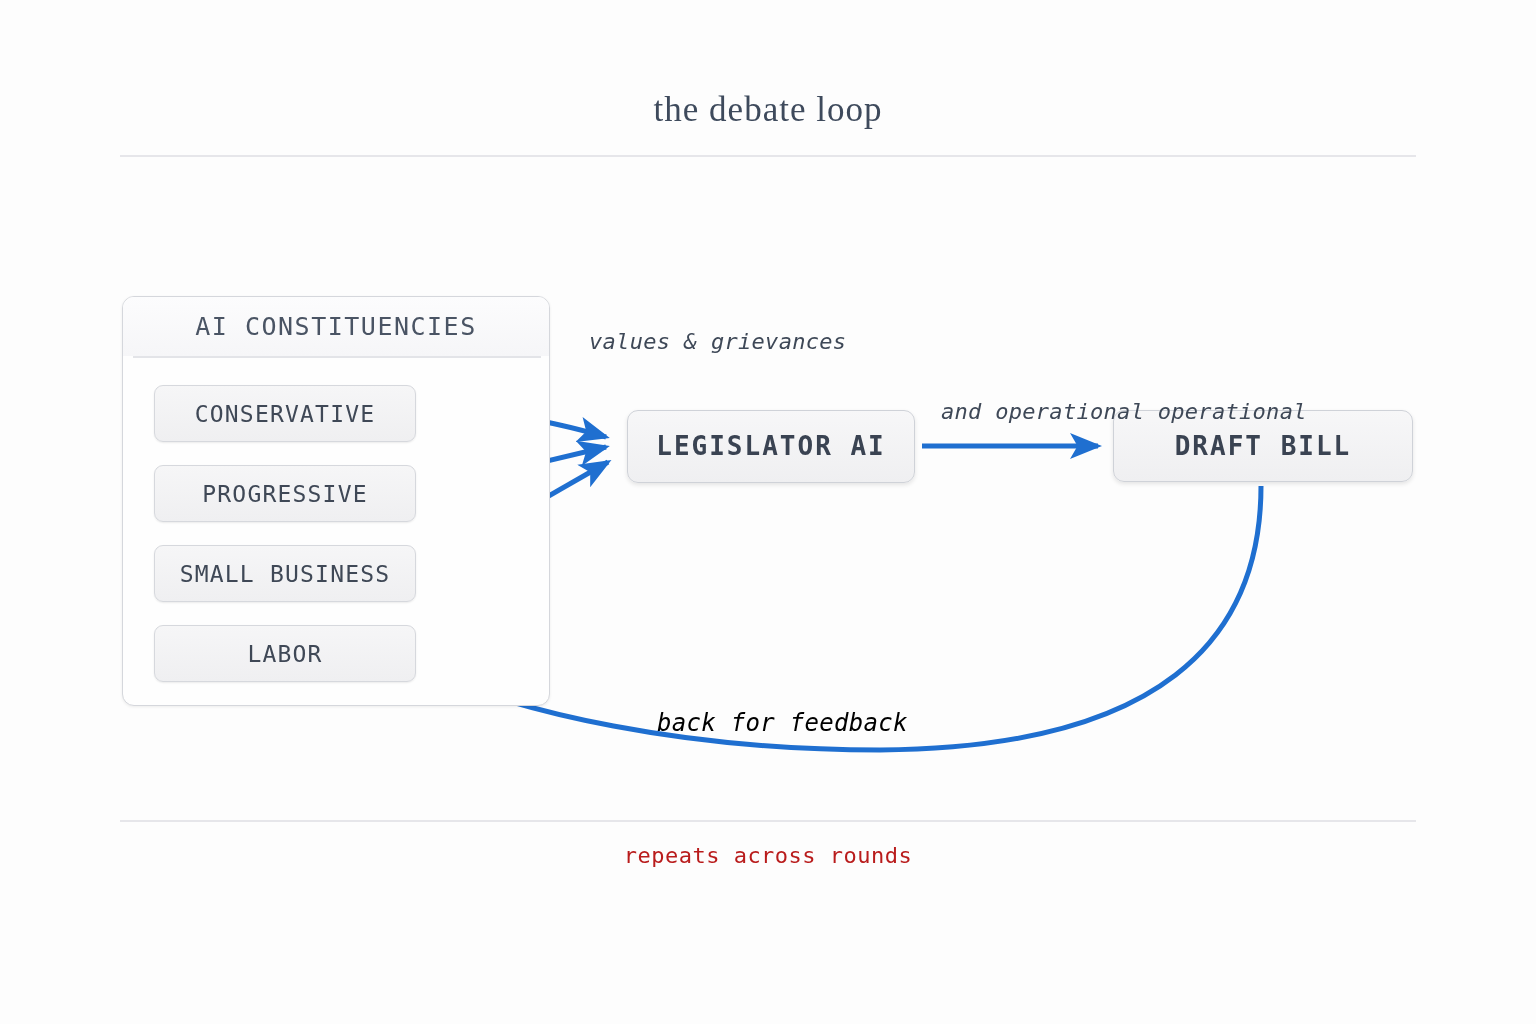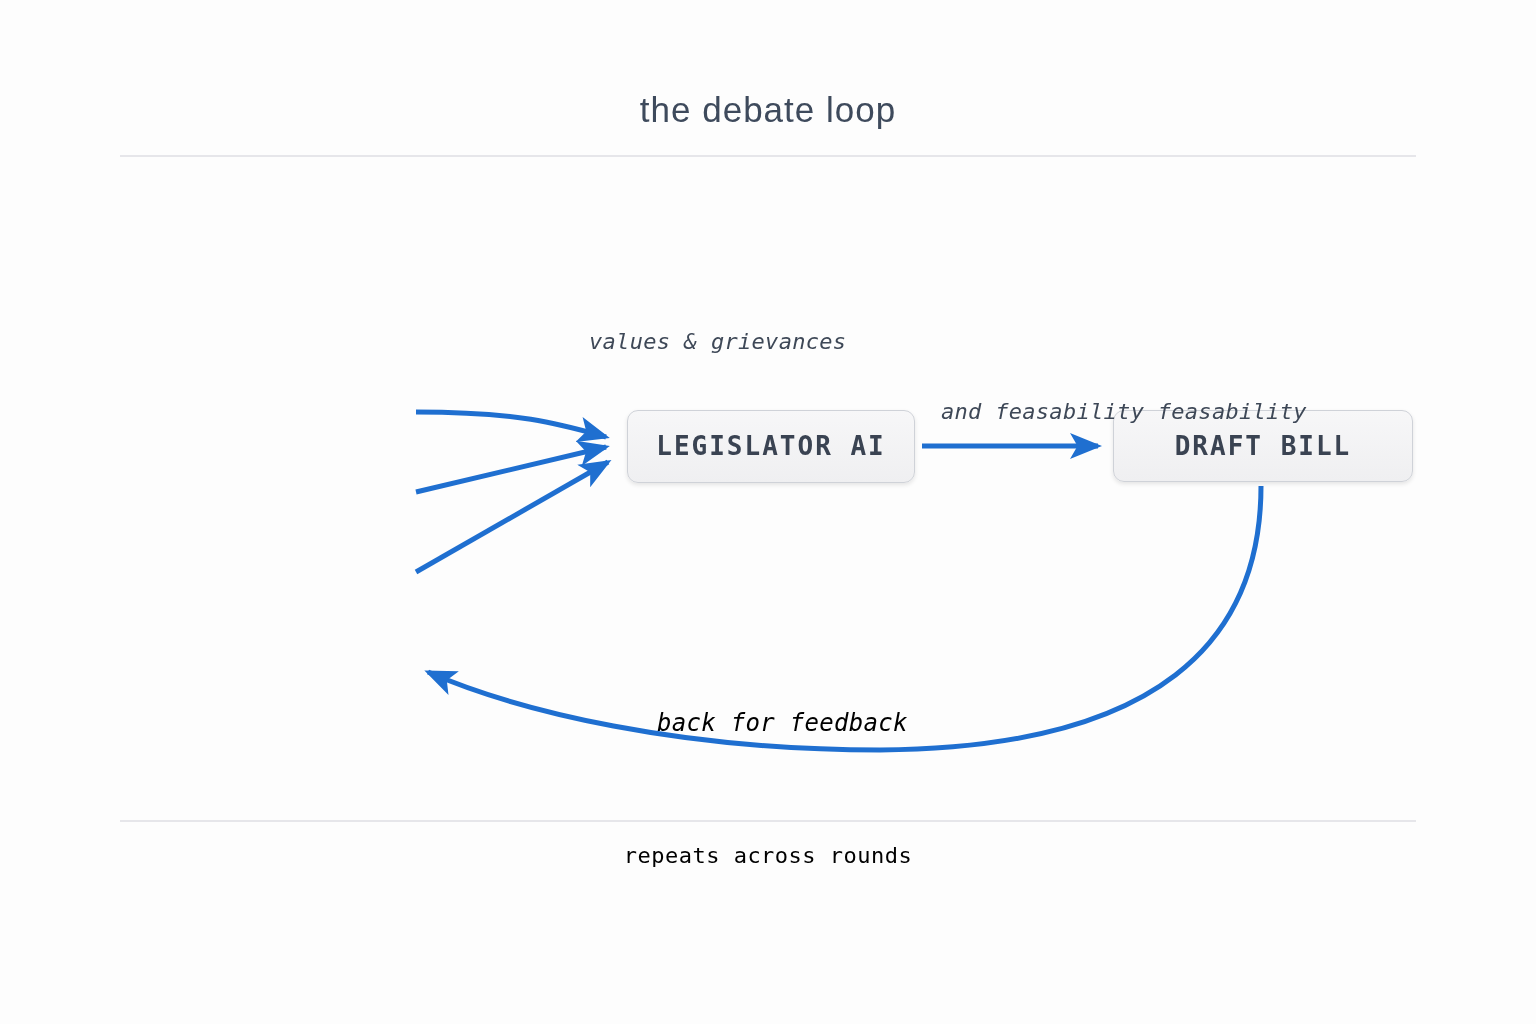--- a/index.html
+++ b/index.html
@@ -20,40 +20,40 @@
   #page-title {
     position: absolute;
     left: 0;
     top: 90px;
     width: 1536px;
     text-align: center;
     font-size: 35px;
     font-weight: 400;
     letter-spacing: 1px;
     color: #3e4a5c;
-    font-family: Liberation Sans, sans-serif;
+    font-family: Liberation Serif, serif;
   }
   .hrule {
     position: absolute;
     left: 120px;
     width: 1296px;
     height: 2px;
     background: #e6e6ea;
   }
   #rule-top  { top: 155px; }
   #rule-bottom { top: 820px; }
 
   #footer-note {
     position: absolute;
     left: 0;
     top: 843px;
     width: 1536px;
     text-align: center;
     font-size: 22px;
-    color: #000000;
+    color: #b91c1c;
     letter-spacing: 0.5px;
   }
 
   
   #constituency-panel {
     position: absolute;
     left: 122px;
     top: 296px;
     width: 428px;
     height: 410px;
@@ -184,28 +184,37 @@
 
     <path d="M416,492 L606,447" fill="none" stroke="#1f6fd0" stroke-width="5" marker-end="url(#ah)"></path>
 
     <path d="M416,572 L608,462" fill="none" stroke="#1f6fd0" stroke-width="5" marker-end="url(#ah)"></path>
 
     <path d="M922,446 L1098,446" fill="none" stroke="#1f6fd0" stroke-width="5" marker-end="url(#ah)"></path>
 
     <path d="M1261,486 C1261,640 1160,748 880,750 C680,750 520,712 428,672" fill="none" stroke="#1f6fd0" stroke-width="5" marker-end="url(#ah)"></path>
   </svg>
 
+  <div id="constituency-panel">
+    <div id="panel-header">AI CONSTITUENCIES</div>
+    <div id="panel-divider"></div>
+
+    <div class="const-item" id="const-item-0">CONSERVATIVE</div>
+    <div class="const-item" id="const-item-1">PROGRESSIVE</div>
+    <div class="const-item" id="const-item-2">SMALL BUSINESS</div>
+    <div class="const-item" id="const-item-3">LABOR</div>
+  </div>
 
   <div class="node" id="node-legislator">LEGISLATOR AI</div>
   <div class="node" id="node-draftbill">DRAFT BILL</div>
 
   <div class="edge-label" id="label-values">values &amp; grievances</div>
 
   <div class="edge-label" id="label-checked">
-    <div>and feasability feasability</div>
+    <div>and operational operational</div>
   </div>
 
   <div class="edge-label" id="label-feedback">back for feedback</div>
 
   <div class="hrule" id="rule-bottom"></div>
   <div id="footer-note">repeats across rounds</div>
 
 </div>
 
 </body></html>

